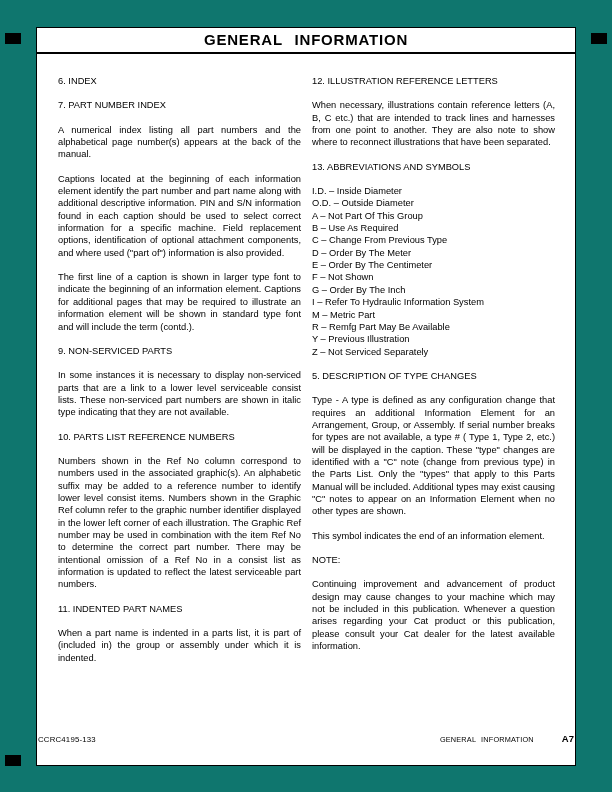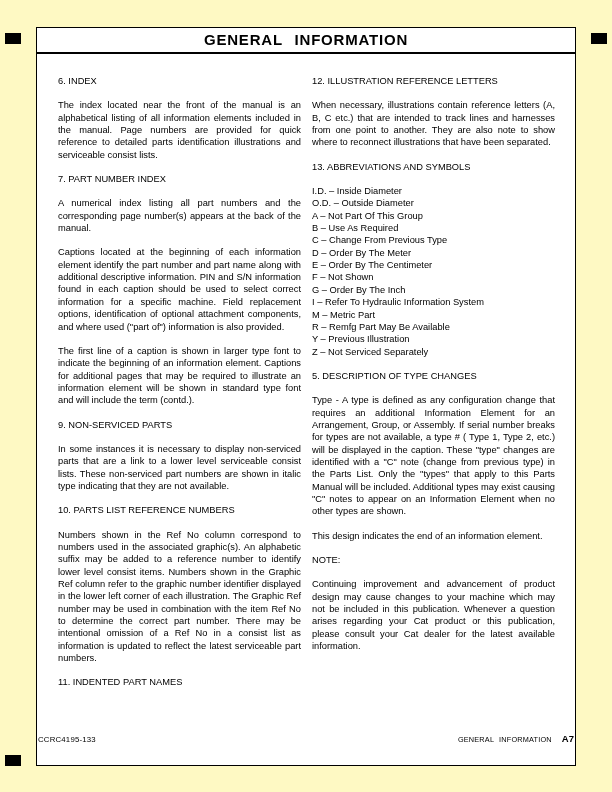--- a/index.html
+++ b/index.html
@@ -4,21 +4,21 @@
 <style>
   * { margin: 0; padding: 0; box-sizing: border-box; }
   html, body { background: #ffffff; }
   body {
     width: 612px; height: 792px;
     font-family: "Liberation Sans", sans-serif;
     color: #000;
     position: relative;
     overflow: hidden;
   }
-  .page { position: relative; width: 612px; height: 792px; background: #fef9c3; }
+  .page { position: relative; width: 612px; height: 792px; background: #0f766e; }
 
   
   .reg-mark { position: absolute; background: #000; width: 16px; height: 11px; }
   .reg-tl { left: 5px;  top: 33px; }
   .reg-tr { right: 5px; top: 33px; }
   .reg-bl { left: 5px;  top: 755px; }
 
   
   .frame {
     position: absolute; left: 36px; right: 36px; top: 27px; bottom: 26px;
@@ -51,49 +51,49 @@
   .sec-list-item { text-align: left; }
 
   
   .footer {
     position: absolute; left: 38px; right: 38px; top: 733px;
     display: flex; justify-content: space-between; align-items: baseline;
   }
   .footer-left { font-size: 7.8px; letter-spacing: 0.2px; }
   .footer-right { display: inline-flex; align-items: baseline; }
   .footer-right .footer-label { font-size: 7.3px; word-spacing: 3px; letter-spacing: 0.2px; }
-  .footer-right .page-num { font-weight: bold; font-size: 9.5px; margin-left: 10px; }
+  .footer-right .page-num { font-weight: bold; font-size: 9.5px; margin-left: 28px; }
 </style>
 </head>
 <body>
 
 <div class="page">
 
   <div class="reg-mark reg-tl"></div>
   <div class="reg-mark reg-tr"></div>
   <div class="reg-mark reg-bl"></div>
 
   <div class="frame">
     <div class="title-band">
       <h1 class="title">GENERAL INFORMATION</h1>
     </div>
 
     <div class="columns">
       <div class="col" id="col-left">
           <div class="sec-heading">6. INDEX</div>
-          <p class="sec-para">The index located near the front of the manual is an alphabetical listing of all information elements included in the manual. Page numbers are provided for quick reference to detailed parts identification illustrations and serviceable consist lists.</p>
           <div class="sec-heading">7. PART NUMBER INDEX</div>
-          <p class="sec-para">A numerical index listing all part numbers and the corresponding page number(s) appears at the back of the manual.</p>
+          <p class="sec-para">A numerical index listing all part numbers and the alphabetical page number(s) appears at the back of the manual.</p>
           <p class="sec-para">Captions located at the beginning of each information element identify the part number and part name along with additional descriptive information. PIN and S/N information found in each caption should be used to select correct information for a specific machine. Field replacement options, identification of optional attachment components, and where used ("part of") information is also provided.</p>
           <p class="sec-para">The first line of a caption is shown in larger type font to indicate the beginning of an information element. Captions for additional pages that may be required to illustrate an information element will be shown in standard type font and will include the term (contd.).</p>
           <div class="sec-heading">9. NON-SERVICED PARTS</div>
           <p class="sec-para">In some instances it is necessary to display non-serviced parts that are a link to a lower level serviceable consist lists. These non-serviced part numbers are shown in italic type indicating that they are not available.</p>
           <div class="sec-heading">10. PARTS LIST REFERENCE NUMBERS</div>
           <p class="sec-para">Numbers shown in the Ref No column correspond to numbers used in the associated graphic(s). An alphabetic suffix may be added to a reference number to identify lower level consist items. Numbers shown in the Graphic Ref column refer to the graphic number identifier displayed in the lower left corner of each illustration. The Graphic Ref number may be used in combination with the item Ref No to determine the correct part number. There may be intentional omission of a Ref No in a consist list as information is updated to reflect the latest serviceable part numbers.</p>
           <div class="sec-heading">11. INDENTED PART NAMES</div>
+          <p class="sec-para">When a part name is indented in a parts list, it is part of (included in) the group or assembly under which it is indented.</p>
         </div>
       <div class="col" id="col-right">
           <div class="sec-heading">12. ILLUSTRATION REFERENCE LETTERS</div>
           <p class="sec-para">When necessary, illustrations contain reference letters (A, B, C etc.) that are intended to track lines and harnesses from one point to another. They are also note to show where to reconnect illustrations that have been separated.</p>
           <div class="sec-heading">13. ABBREVIATIONS AND SYMBOLS</div>
           <div class="sec-list">
             <div class="sec-list-item">I.D. – Inside Diameter</div>
             <div class="sec-list-item">O.D. – Outside Diameter</div>
             <div class="sec-list-item">A – Not Part Of This Group</div>
             <div class="sec-list-item">B – Use As Required</div>
@@ -103,21 +103,21 @@
             <div class="sec-list-item">F – Not Shown</div>
             <div class="sec-list-item">G – Order By The Inch</div>
             <div class="sec-list-item">I – Refer To Hydraulic Information System</div>
             <div class="sec-list-item">M – Metric Part</div>
             <div class="sec-list-item">R – Remfg Part May Be Available</div>
             <div class="sec-list-item">Y – Previous Illustration</div>
             <div class="sec-list-item">Z – Not Serviced Separately</div>
           </div>
           <div class="sec-heading">5. DESCRIPTION OF TYPE CHANGES</div>
           <p class="sec-para">Type - A type is defined as any configuration change that requires an additional Information Element for an Arrangement, Group, or Assembly. If serial number breaks for types are not available, a type # ( Type 1, Type 2, etc.) will be displayed in the caption. These "type" changes are identified with a "C" note (change from previous type) in the Parts List. Only the "types" that apply to this Parts Manual will be included. Additional types may exist causing "C" notes to appear on an Information Element when no other types are shown.</p>
-          <p class="sec-para">This design indicates the end of an information element.</p>
+          <p class="sec-para">This symbol indicates the end of an information element.</p>
           <div class="sec-heading">NOTE:</div>
           <p class="sec-para">Continuing improvement and advancement of product design may cause changes to your machine which may not be included in this publication. Whenever a question arises regarding your Cat product or this publication, please consult your Cat dealer for the latest available information.</p>
         </div>
     </div>
   </div>
 
   <div class="footer">
     <span class="footer-left">CCRC4195-133</span>
     <span class="footer-right">
       <span class="footer-label">GENERAL INFORMATION</span>

